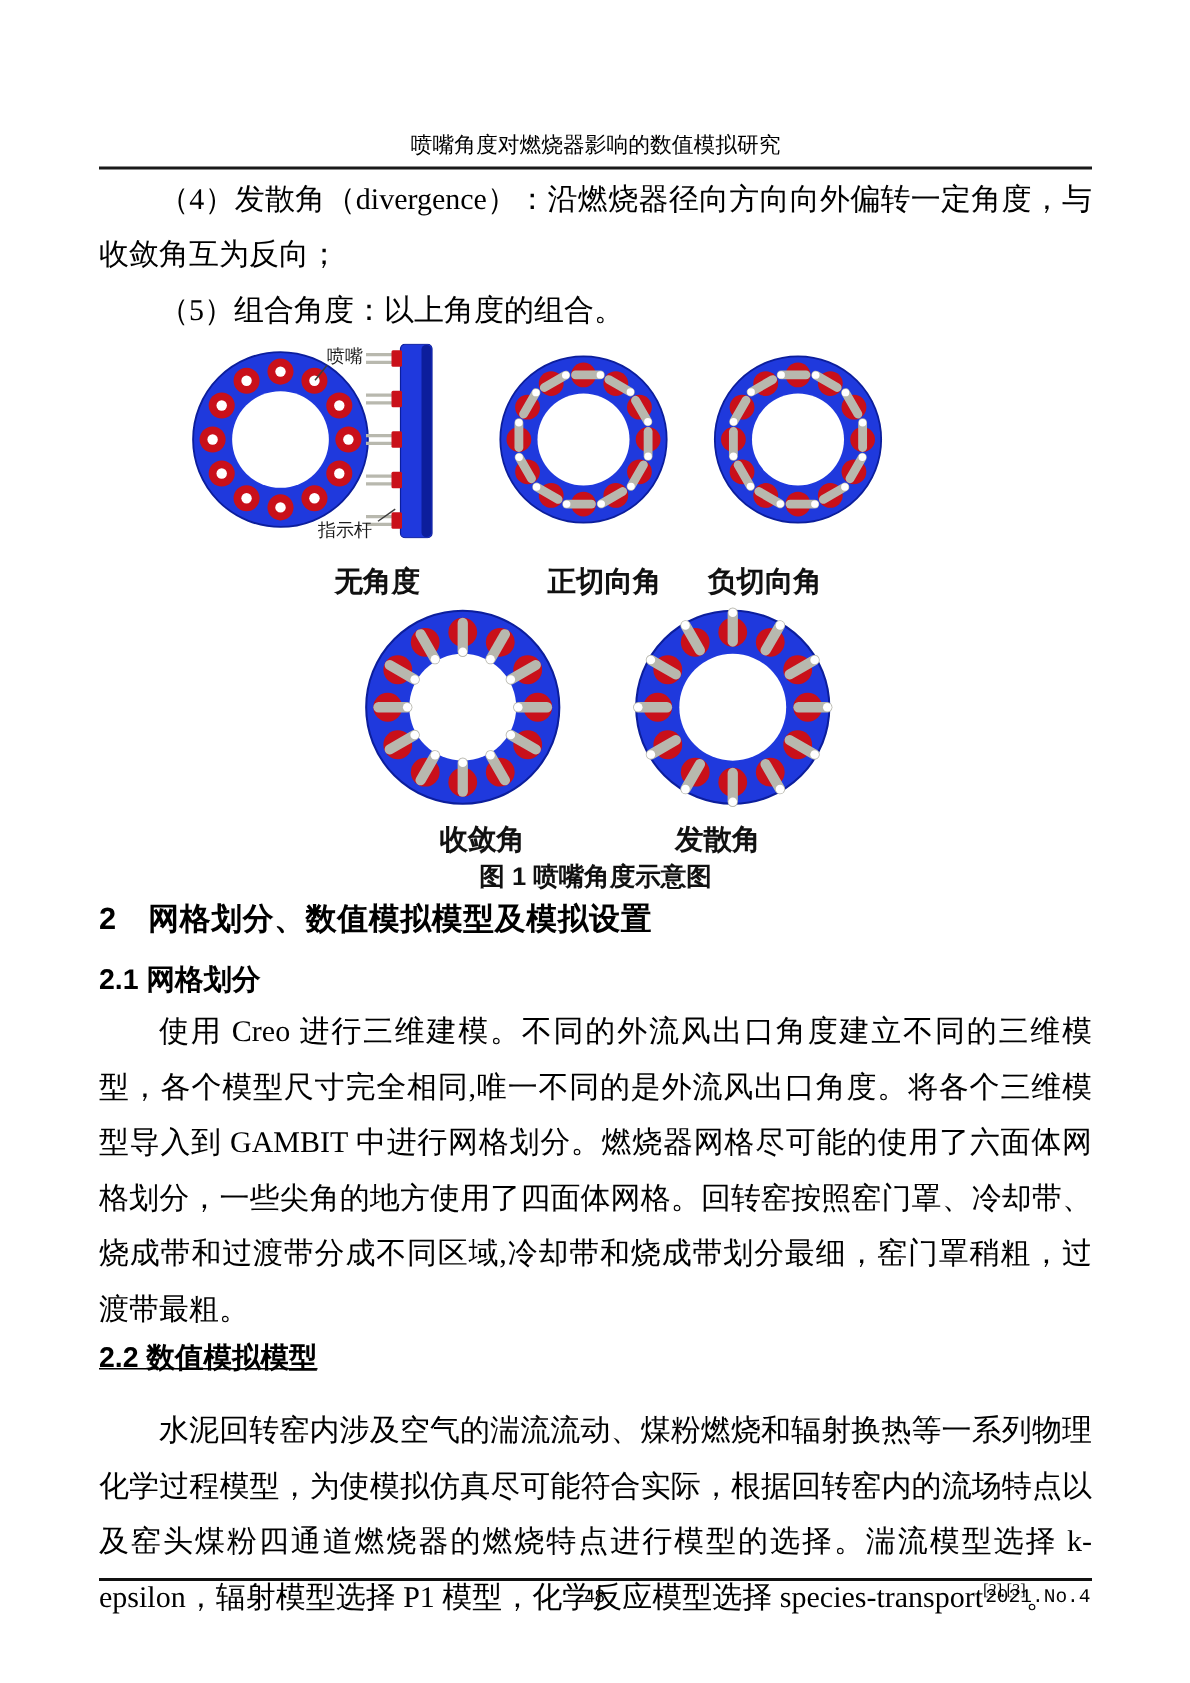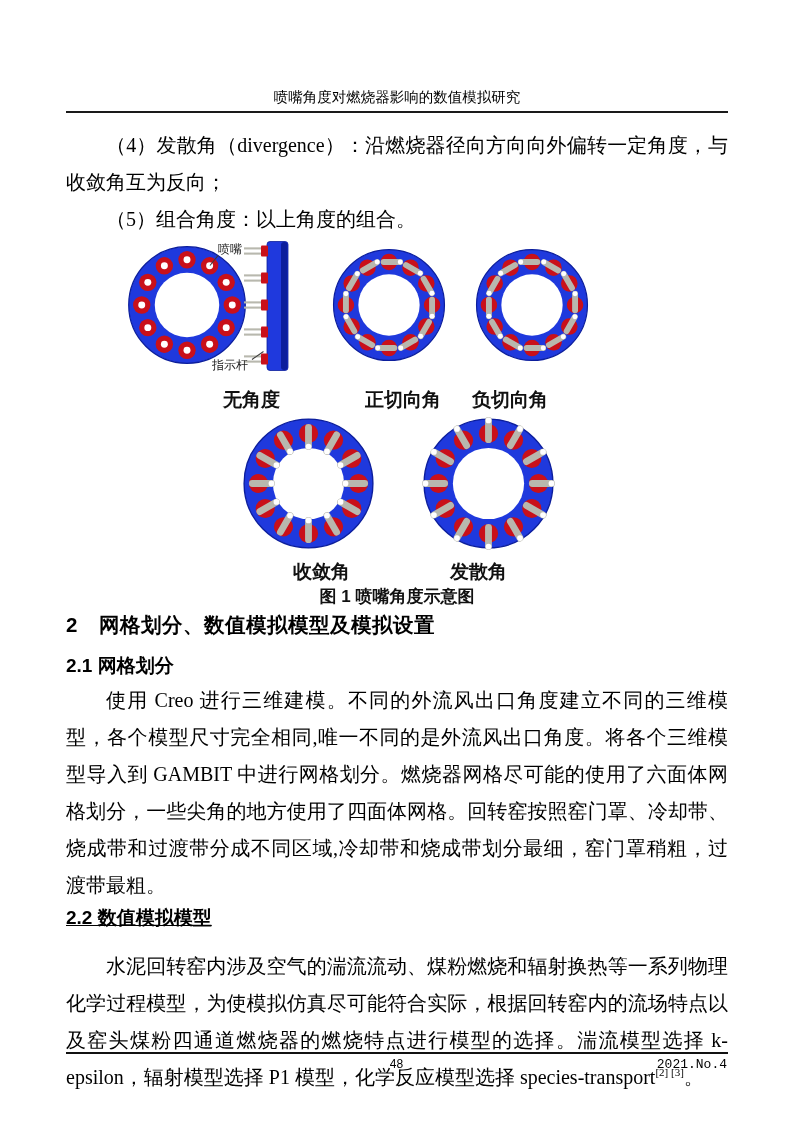--- a/index.html
+++ b/index.html
@@ -9,21 +9,21 @@
     overflow:hidden;
   }
   .content { position:absolute; left:66px; top:0; width:662px; }
 
   
   .hdr-title { padding-top:89px; text-align:center; font-size:14.5px; line-height:16px; }
   .hdr-rule  { margin-top:6px; border-top:2px solid #1a1a1a; }
 
   
   p.body { margin:0; font-size:20px; line-height:37px; text-align:justify; text-indent:2em; }
-  p.p4 { margin-top:14px; }
+  p.p4 { margin-top:2px; }
   p.p5 { margin-top:0; }
   sup.ref { font-size:11px; line-height:0; vertical-align:super; }
 
   
   .fig { position:relative; height:368px; }
   .fig svg { position:absolute; display:block; }
   .ring-1 { left:59px;  top:5px;   width:124px; height:124px; }
   .side-v { left:177px; top:3px;   width:46px;  height:130px; }
   .ring-2 { left:264px; top:5px;   width:118px; height:124px; }
   .ring-3 { left:407px; top:5px;   width:118px; height:124px; }

